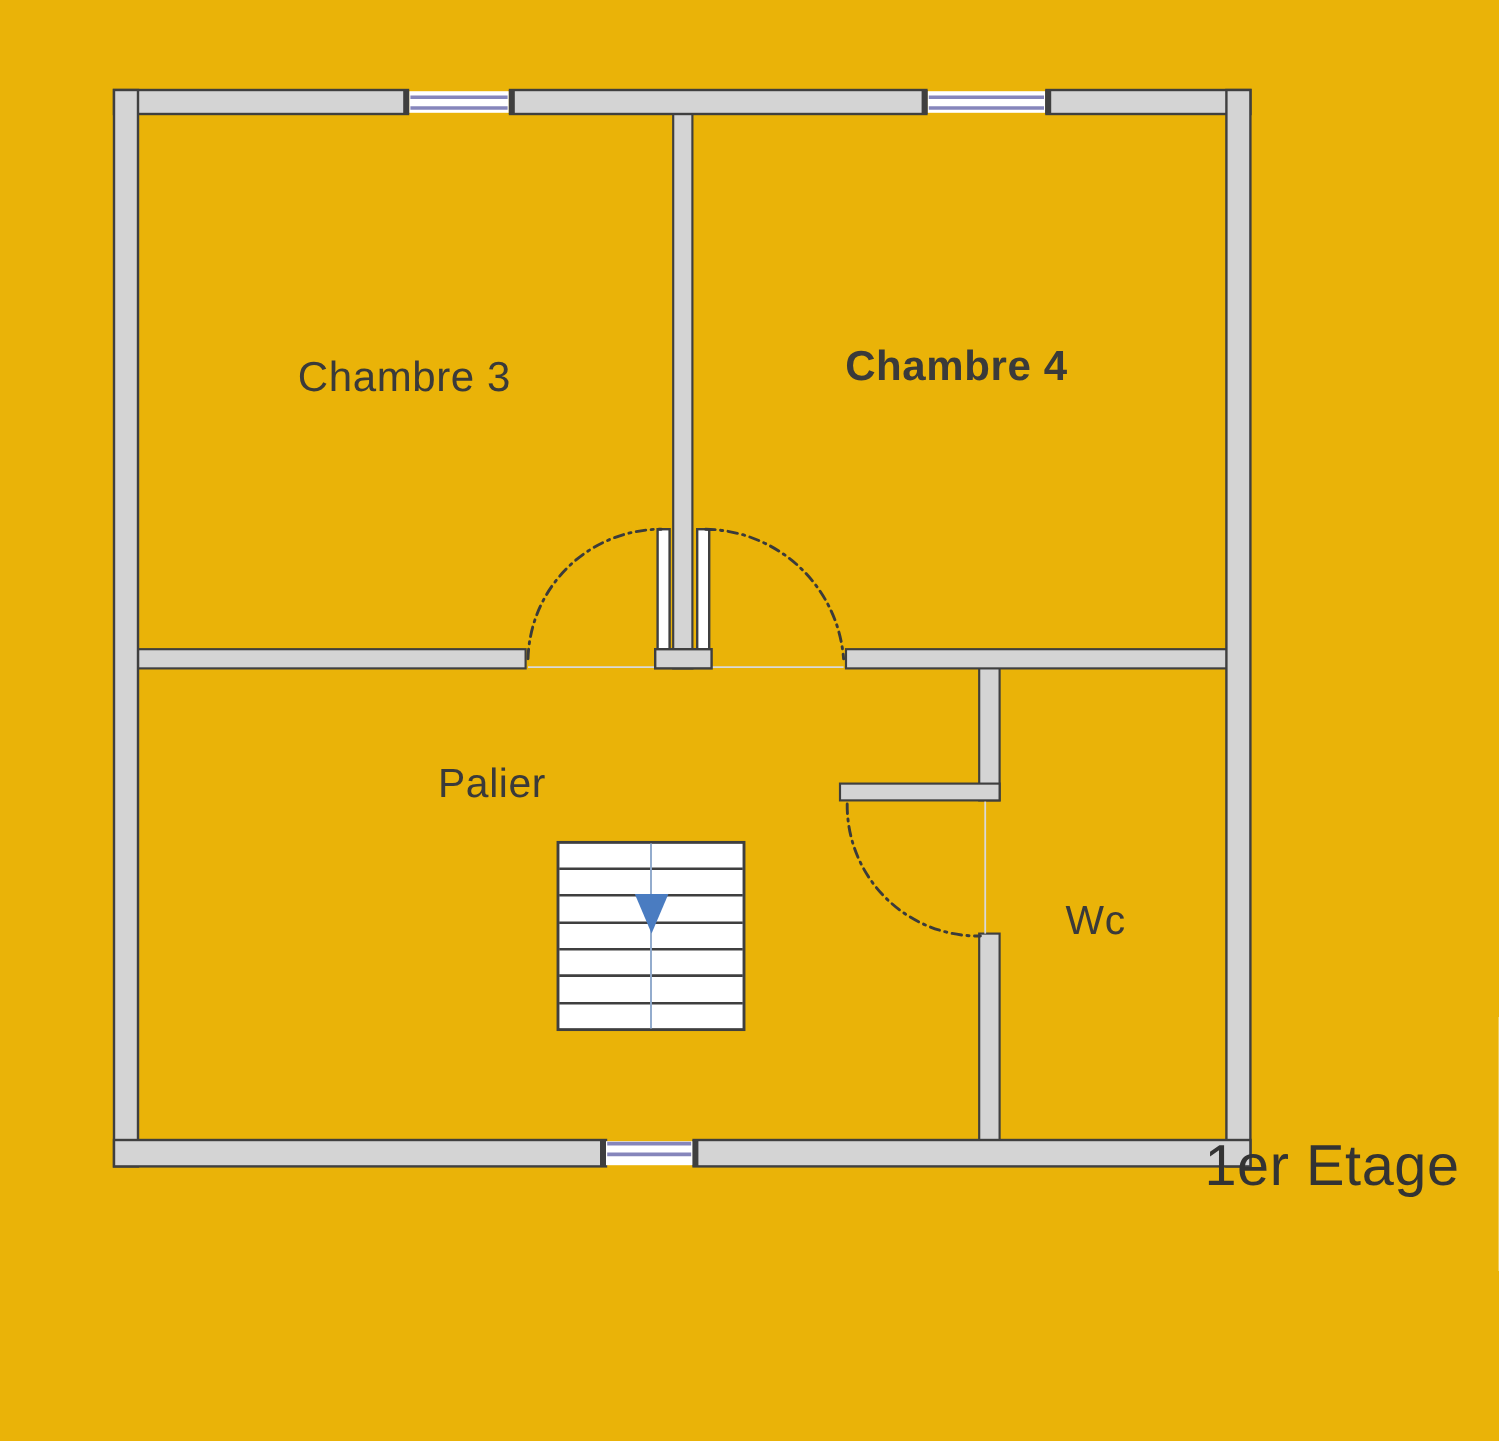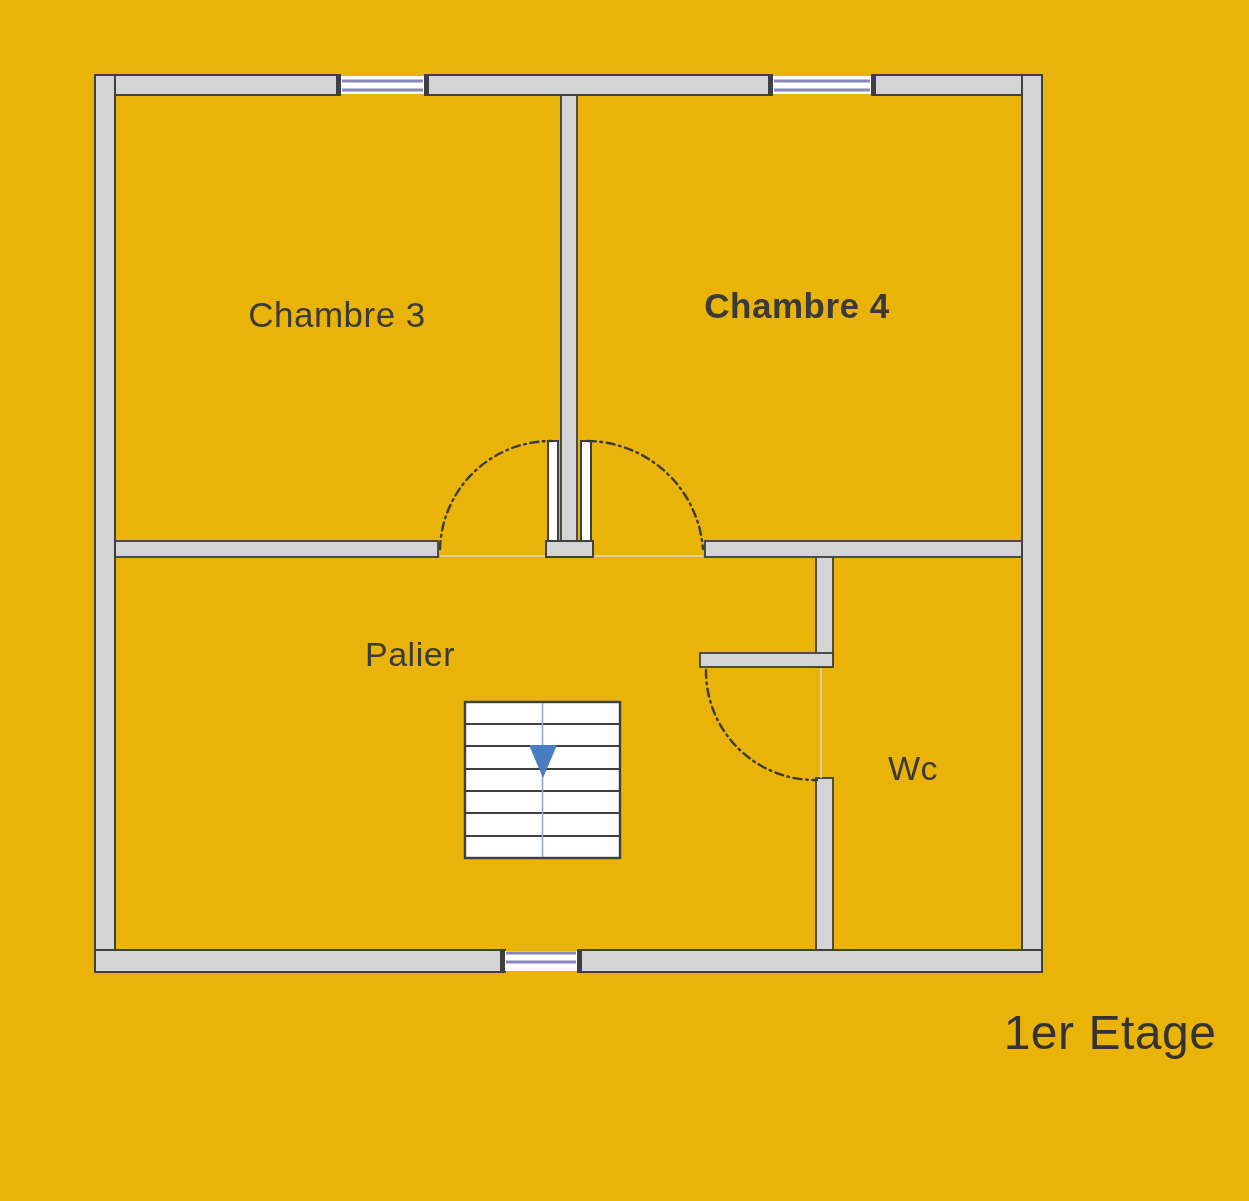--- a/index.html
+++ b/index.html
@@ -106,14 +106,14 @@
       <line class="stair-tread" x1="466" y1="836" x2="619" y2="836"></line>
       <line class="stair-guide" x1="542.5" y1="703" x2="542.5" y2="857"></line>
       <polygon class="stair-arrow" points="529,745 557,745 543,778"></polygon>
     </g>
   </svg>
 
   <div class="room-label" style="left:337px;top:315px;">Chambre 3</div>
   <div class="room-label" style="left:797px;top:306px;font-weight:bold;">Chambre 4</div>
   <div class="room-label small" style="left:410px;top:654px;">Palier</div>
   <div class="room-label small" style="left:913px;top:768px;">Wc</div>
-  <div id="floor-title" style="left:1110px;top:1032px;">1er Etage</div>
+  <div id="floor-title" style="left:1110px;top:972px;">1er Etage</div>
 </div>
 
 </body></html>

